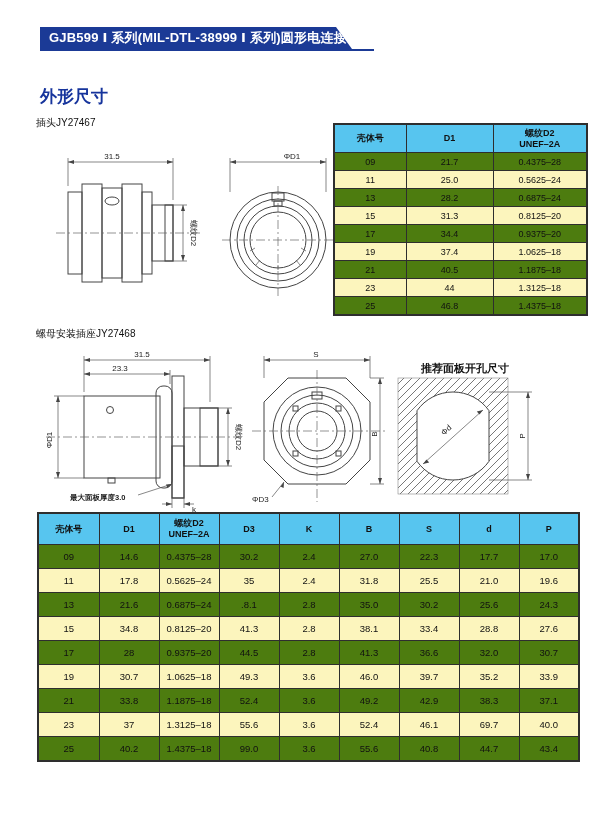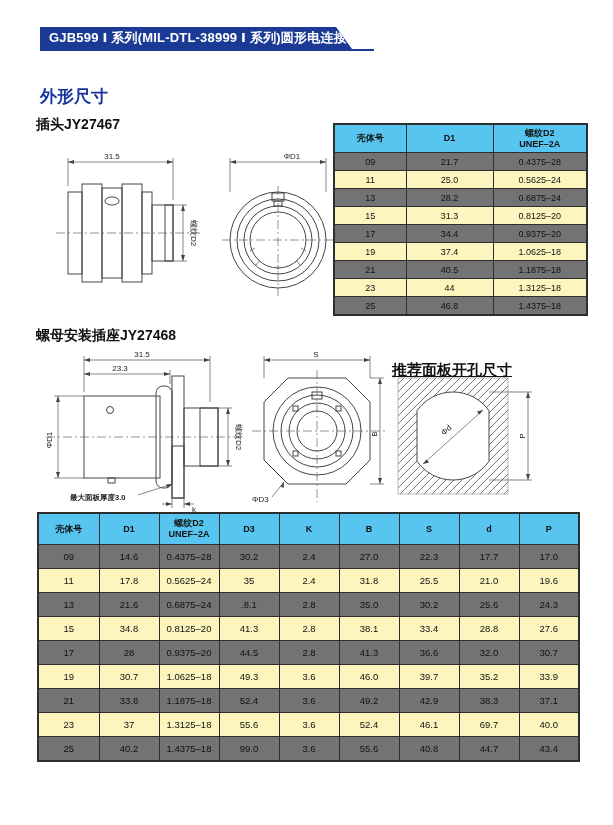--- a/index.html
+++ b/index.html
@@ -12,26 +12,26 @@
   
   .banner{
     left:40px;top:27px;width:312px;height:22px;
     background:#1b3a96;color:#fff;font-weight:bold;font-size:13px;
     line-height:22px;padding-left:9px;box-sizing:border-box;
     clip-path:polygon(0 0,calc(100% - 16px) 0,100% 100%,0 100%);
     letter-spacing:.2px;white-space:nowrap;
   }
   .banner-underline{left:40px;top:49px;width:334px;height:2px;background:#1b3a96;}
   .section-heading{left:40px;top:85px;font-size:17px;font-weight:bold;color:#16349c;}
-  .sub-label{font-size:14px;font-weight:bold;color:#111;}
+  .sub-label{font-size:10px;font-weight:normal;color:#111;}
   .plug-label{left:36px;top:116px;}
   .socket-label{left:36px;top:327px;text-align:right;}
-  .cutout-title{left:392px;top:361px;width:146px;text-align:left;font-size:15px;font-weight:bold;text-decoration:underline;}
+  .cutout-title{left:392px;top:361px;width:146px;text-align:center;font-size:11px;font-weight:bold;}
   
-  table{border-collapse:collapse;table-layout:fixed;background:#737373;}
+  table{border-collapse:collapse;table-layout:fixed;background:#4d7c0f;}
   table.t1{left:333px;top:123px;width:253px;border:2px solid #2e2e2e;}
   table.t2{left:37px;top:512px;width:541px;border:2px solid #2e2e2e;}
   th,td{border:1px solid #2e2e2e;text-align:center;padding:0;overflow:hidden;}
   th{background:#57c5ef;font-weight:bold;}
   .t1 th{height:27px;font-size:9px;line-height:1.15;}
   .t1 td{height:17px;font-size:9px;}
   .t2 th{height:30px;font-size:9px;line-height:1.2;}
   .t2 td{height:23px;font-size:9.5px;}
   tr.alt td{background:#fcf5bd;}
   

